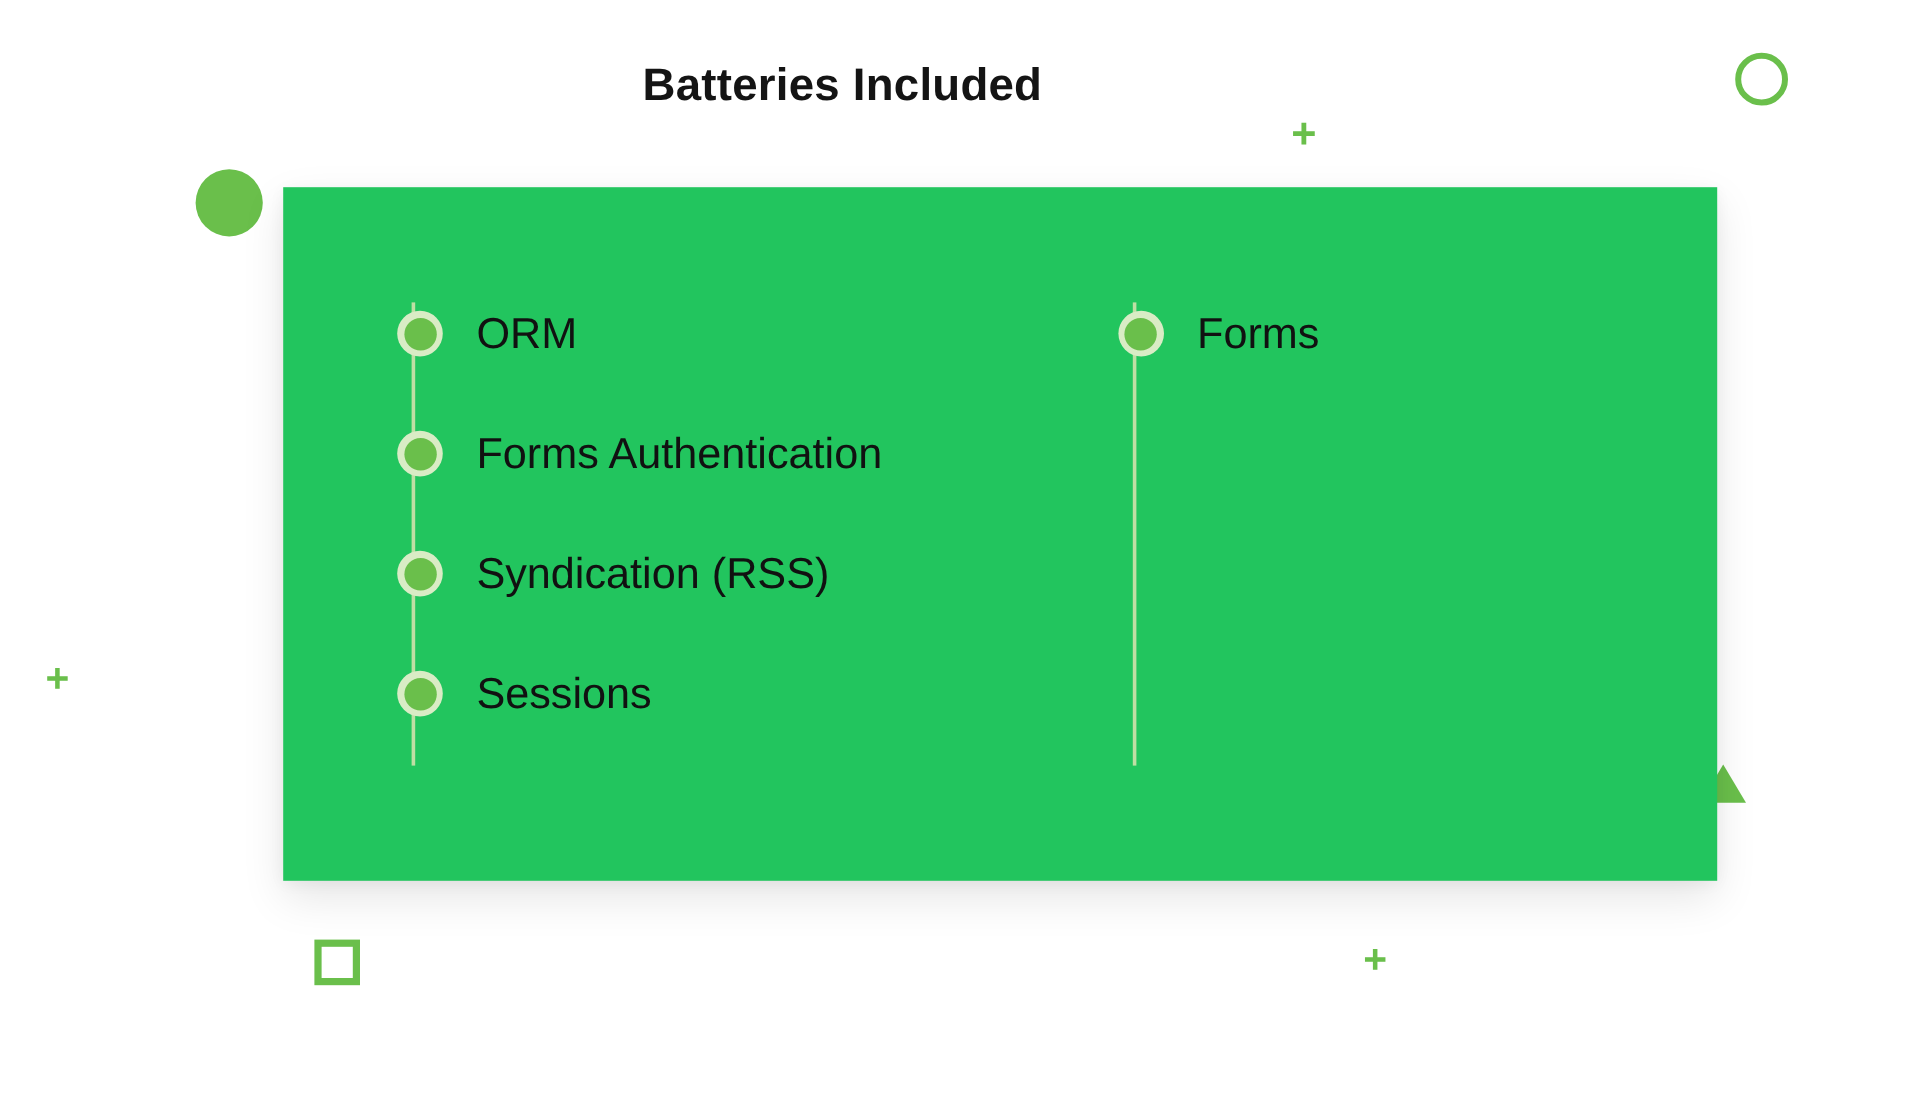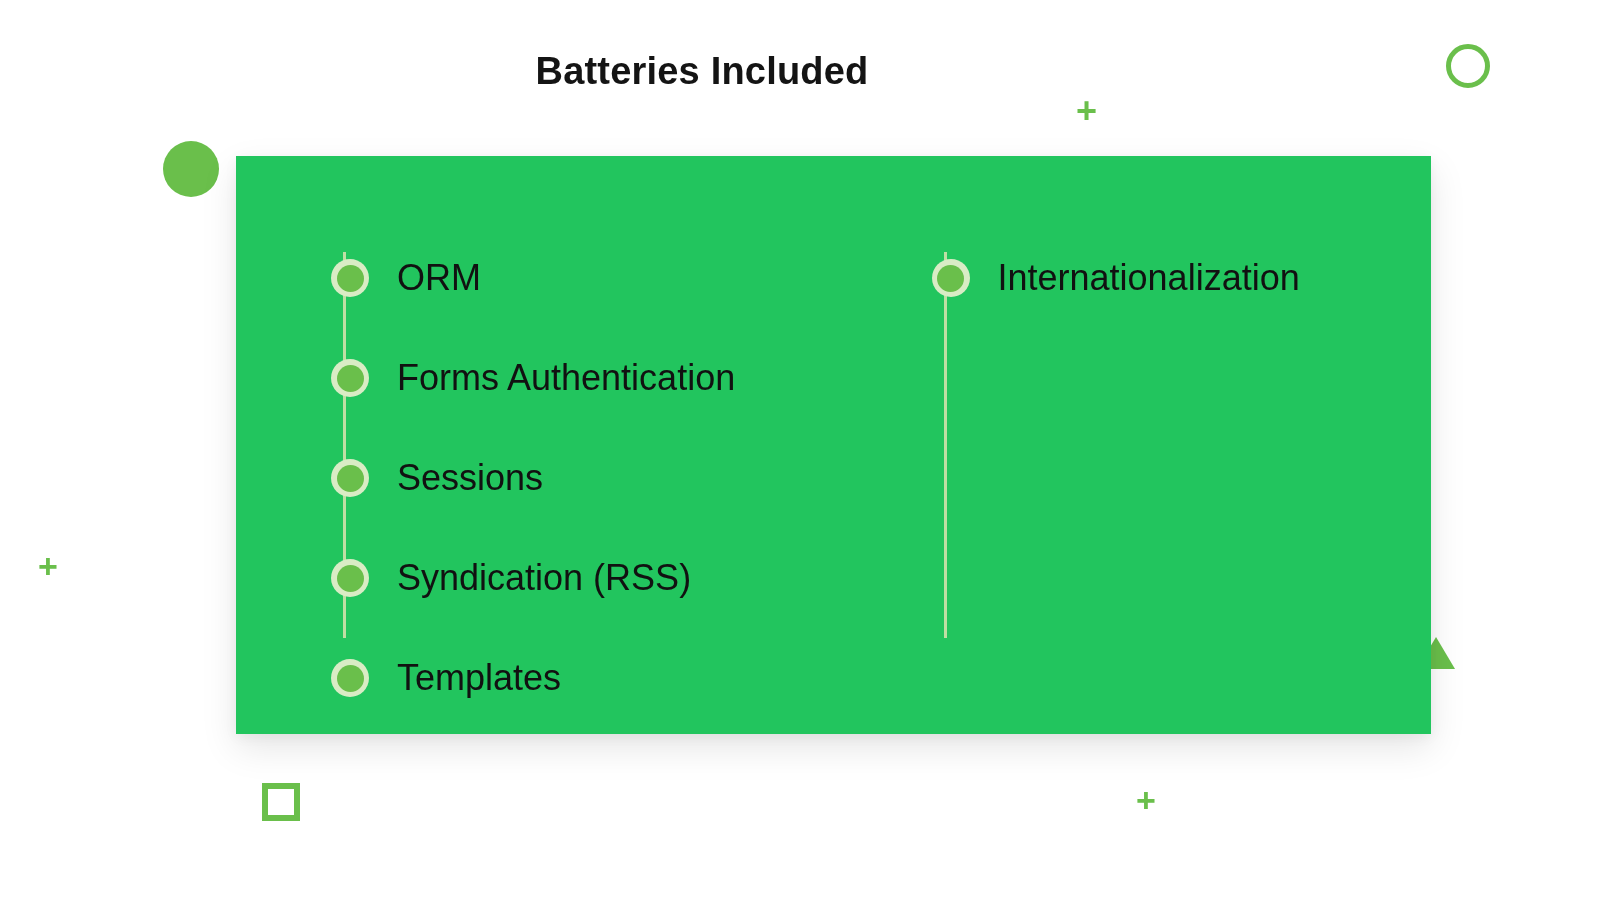--- a/index.html
+++ b/index.html
@@ -195,50 +195,43 @@
             <span class="dot-core"></span>
         </span>
         <span class="item-label">Forms Authentication</span>
       </div>
 
       <div class="item">
         <span class="dot-wrap">
           <span class="dot-ring"></span>
             <span class="dot-core"></span>
         </span>
+        <span class="item-label">Syndication (RSS)</span>
+      </div>
+
+      <div class="item">
+        <span class="dot-wrap">
+          <span class="dot-ring"></span>
+            <span class="dot-core"></span>
+        </span>
         <span class="item-label">Sessions</span>
       </div>
 
-      <div class="item">
-        <span class="dot-wrap">
-          <span class="dot-ring"></span>
-            <span class="dot-core"></span>
-        </span>
-        <span class="item-label">Syndication (RSS)</span>
-      </div>
-
-      <div class="item">
-        <span class="dot-wrap">
-          <span class="dot-ring"></span>
-            <span class="dot-core"></span>
-        </span>
-        <span class="item-label">Templates</span>
-      </div>
     </div>
 
     <div class="column right">
       <div class="rail"></div>
 
 
-
-
-      <div class="item">
-        <span class="dot-wrap">
-          <span class="dot-ring"></span>
-            <span class="dot-core"></span>
-        </span>
-        <span class="item-label">Internationalization</span>
-      </div>
+      <div class="item">
+        <span class="dot-wrap">
+          <span class="dot-ring"></span>
+            <span class="dot-core"></span>
+        </span>
+        <span class="item-label">Forms</span>
+      </div>
+
+
 
     </div>
 
   </div>
 </div>
 
 </body></html>

